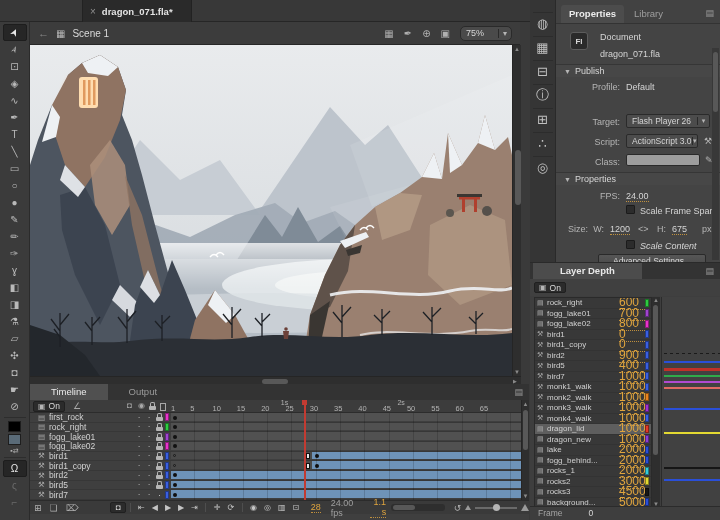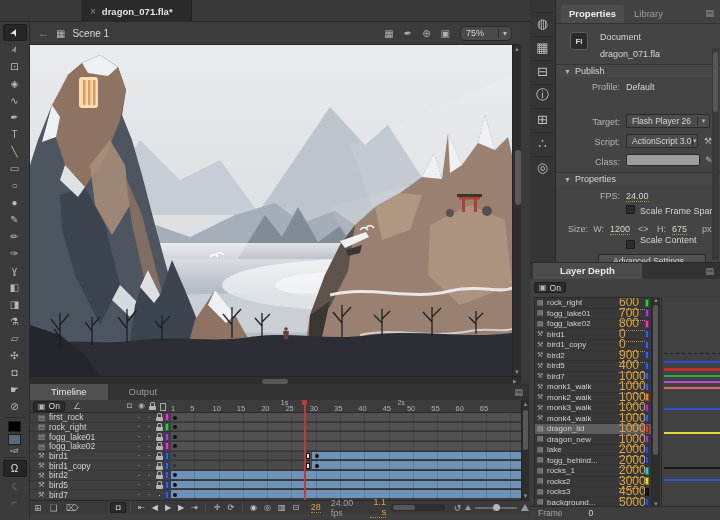--- a/index.html
+++ b/index.html
@@ -612,21 +612,21 @@
       <span class="cb" style="left:70px;top:181px;"></span>
       <span class="pvalue" style="left:84px;top:182px;">Scale Frame Spans</span>
       <span class="plabel" style="left:0;top:200px;width:32px;">Size:</span>
       <span class="plabel" style="left:36px;top:200px;width:12px;">W:</span>
       <span class="pvalue orange dotted-u" style="left:54px;top:200px;">1200</span>
       <span class="pvalue" style="left:82px;top:200px;color:#b5b5b5;">&lt;&gt;</span>
       <span class="plabel" style="left:98px;top:200px;width:12px;">H:</span>
       <span class="pvalue orange dotted-u" style="left:116px;top:200px;">675</span>
       <span class="pvalue" style="left:146px;top:200px;color:#b5b5b5;">px</span>
       <span class="cb" style="left:70px;top:216px;"></span>
-      <span class="pvalue" style="left:84px;top:211px;">Scale Content</span>
+      <span class="pvalue" style="left:84px;top:217px;font-style:italic;">Scale Content</span>
       <button class="pbtn" style="left:42px;top:230px;width:108px;height:14px;">Advanced Settings...</button>
       <span class="plabel" style="left:0;top:222px;width:64px;"></span>
       <span class="plabel" style="left:0;top:224px;"></span>
       <span class="plabel" style="left:4px;top:224px;"></span>
       <span class="plabel" style="left:12px;top:249px;width:52px;">Stage:</span>
       <span class="stage-swatch" style="left: 70px; top: 248px; background: rgb(111, 147, 168);" id="stage-swatch"></span>
       <div class="pscroll">
           <div class="thumb" style="left:1px;width:5px;top:4px;height:60px;"></div>
         </div>
     </div>

